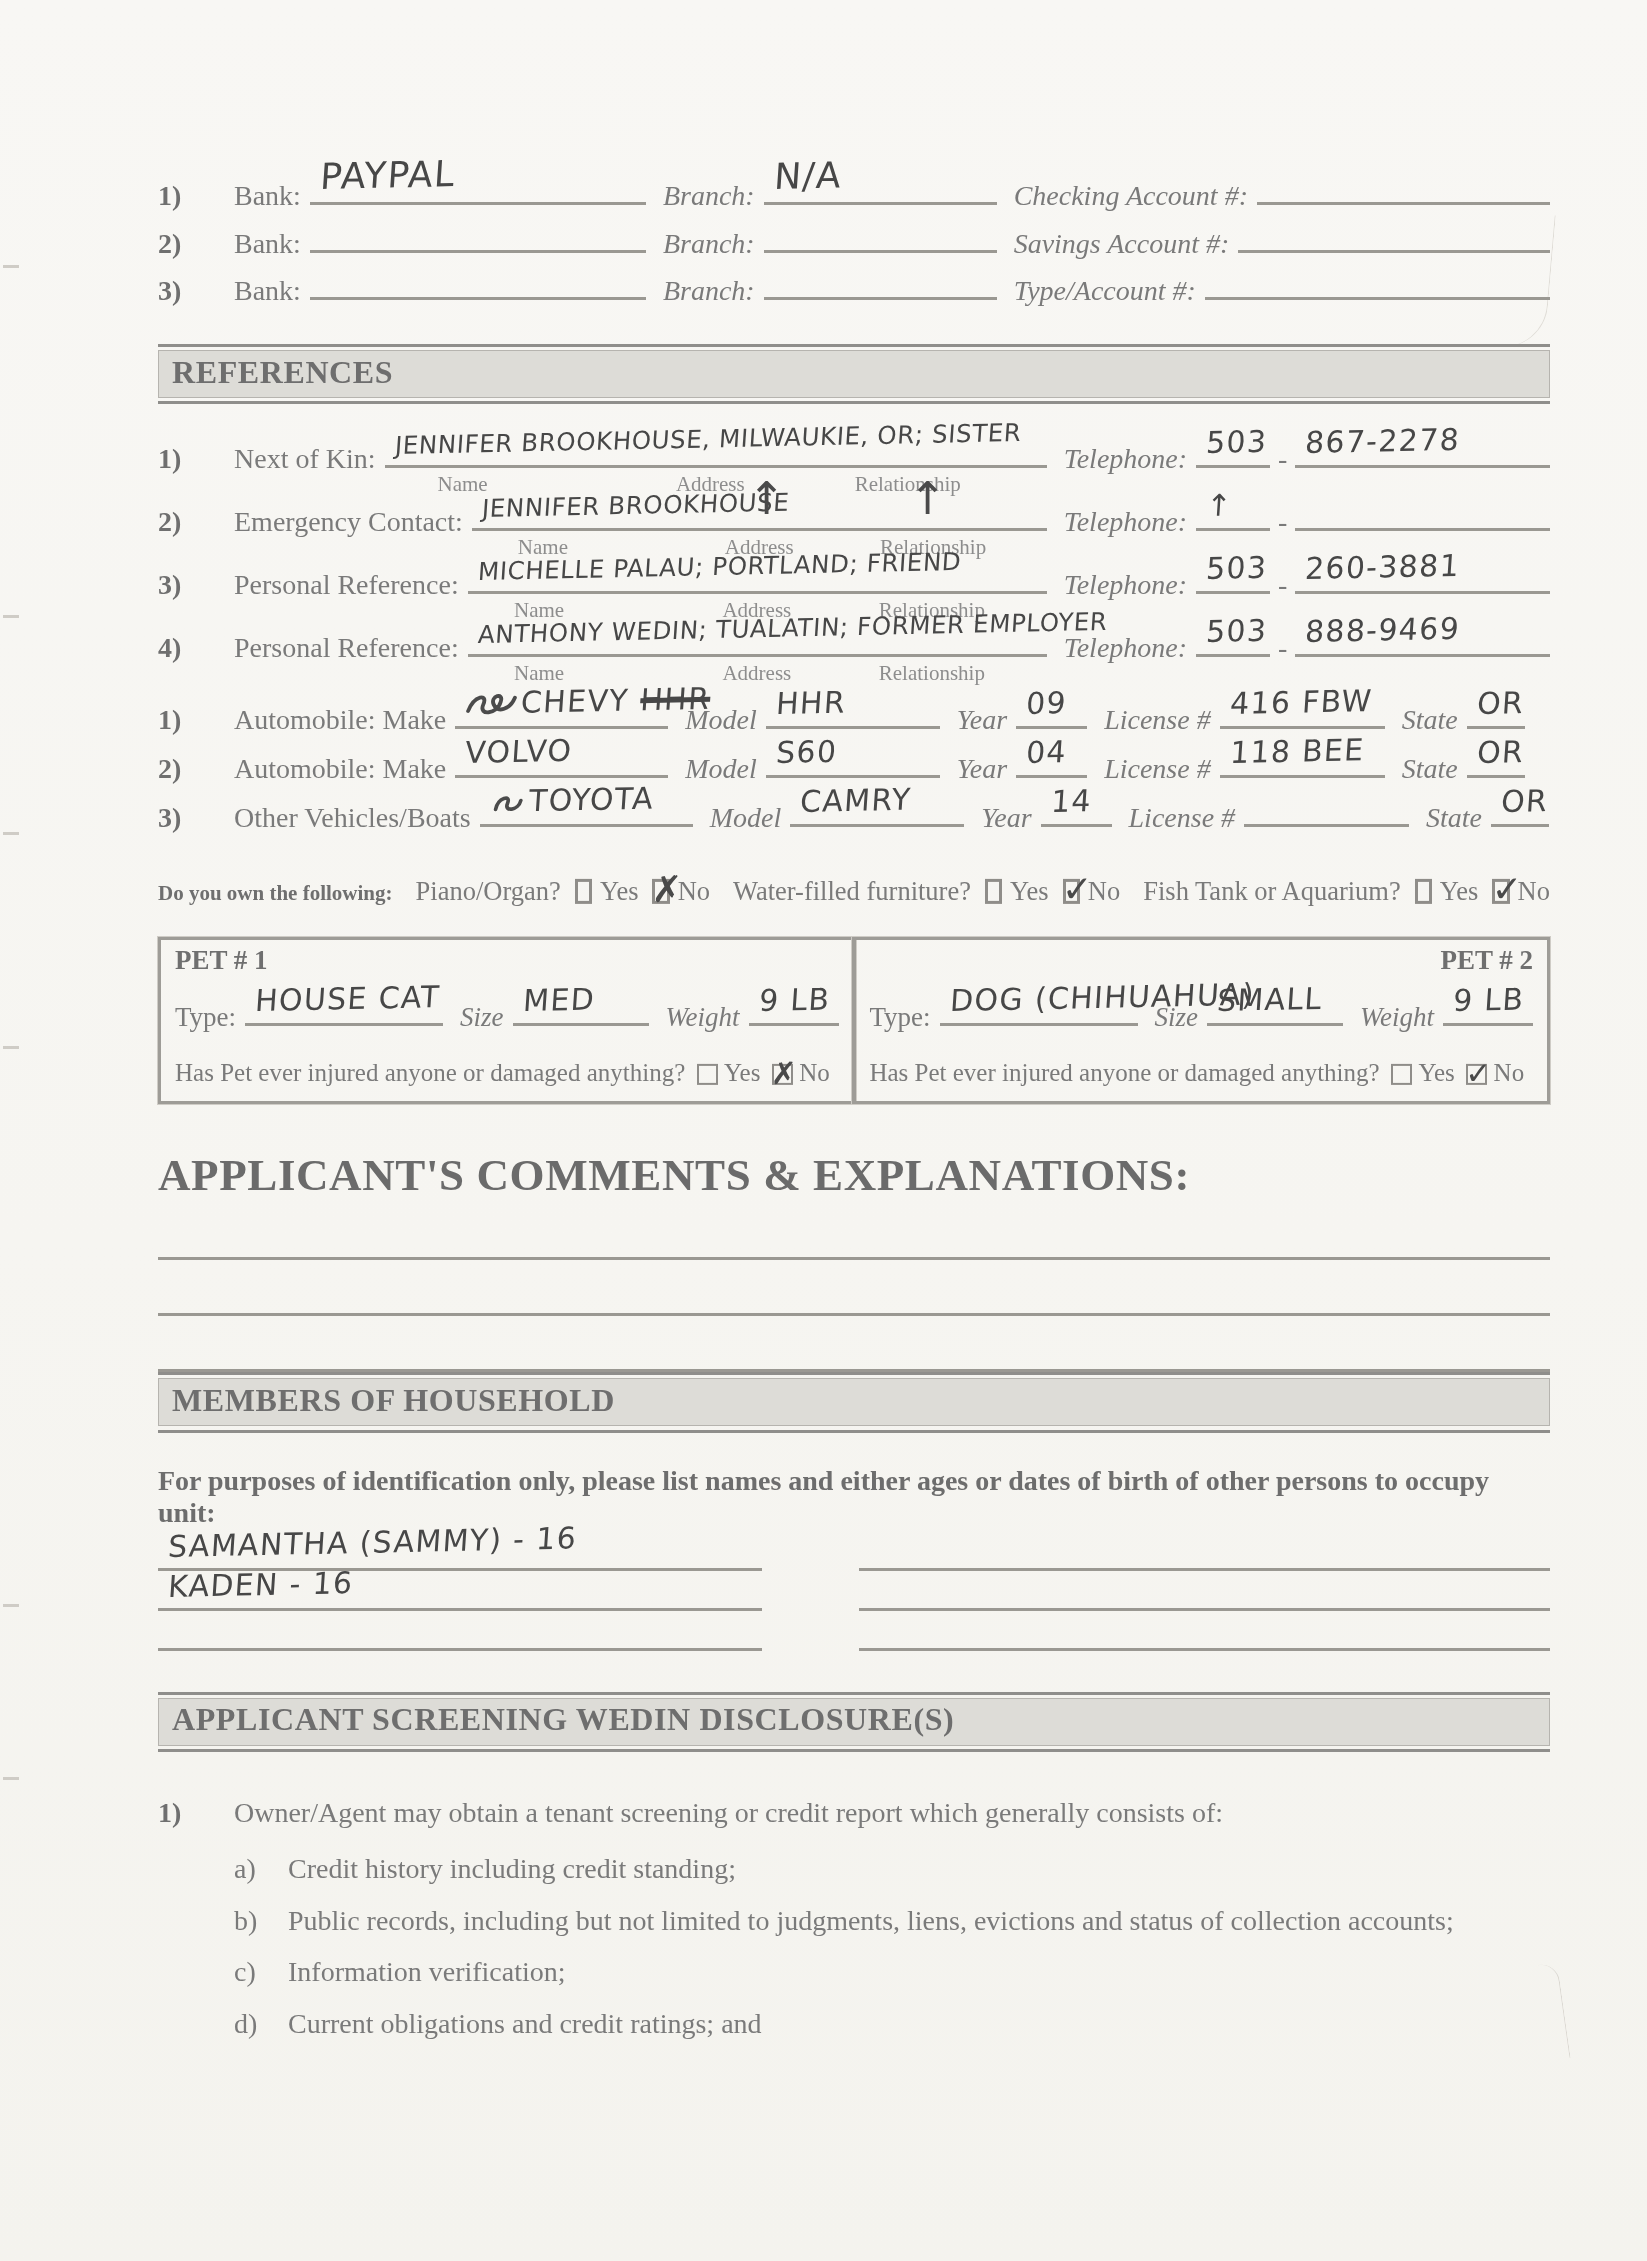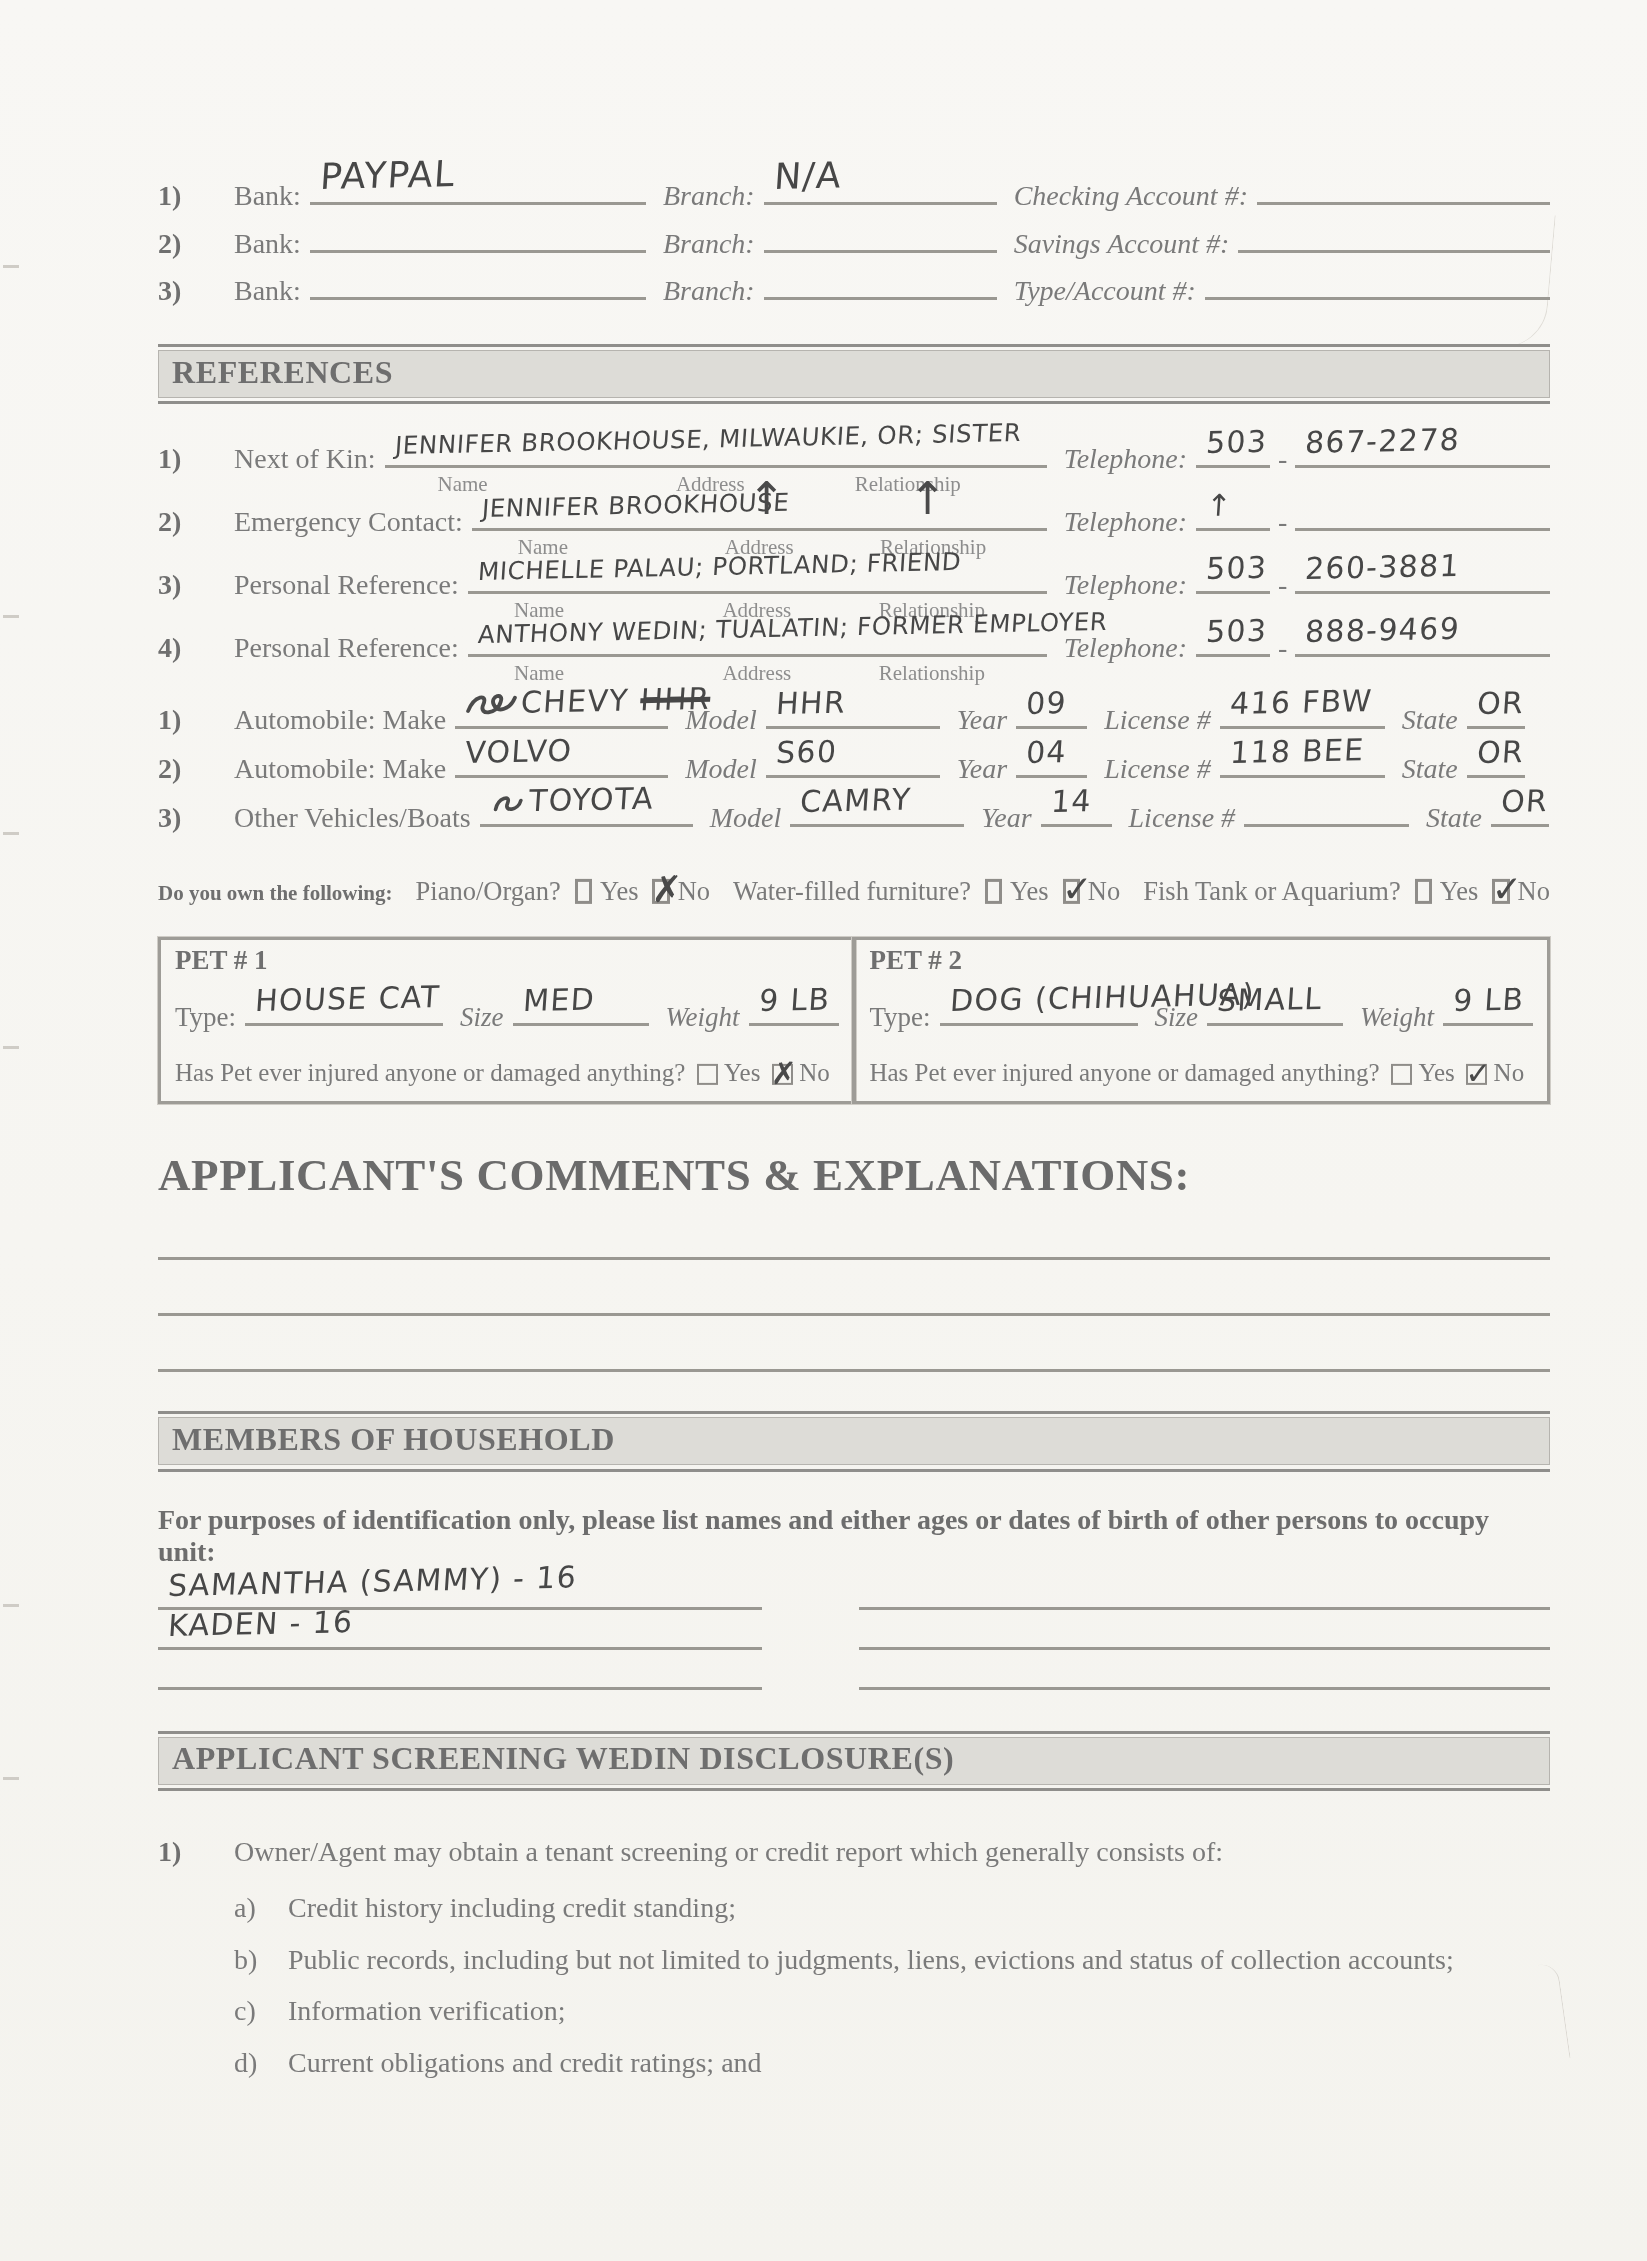--- a/index.html
+++ b/index.html
@@ -46,21 +46,21 @@
   .cb-sm { width:20.7px; height:20.7px; border-width:2.6px; margin:0 6.5px 0 11.6px; }
   .cb-sm .mk { font-size:31px; top:-11.6px; left:-3.2px; }
 
   .own { display:flex; align-items:baseline; font-size:26.5px; margin-top:41px; white-space:nowrap; }
   .own .lead { font-weight:bold; color:#6f6f6f; font-size:21px; }
   .own .q { margin-left:23px; }
 
   
   .pets { display:flex; margin-top:30px; }
   .pet { flex:1; border:3.2px solid #9e9c97; outline:0.6px solid #cfccc6; padding:5.2px 14px 14px; position:relative; }
-  .pet + .pet { margin-left:-3.2px; }
+  .pet + .pet { margin-left:-3.2px;text-align:right; }
   .pet-title { font-weight:bold; color:#6f6f6f; font-size:27px; }
   .pet-line { display:flex; align-items:baseline; font-size:27px; margin-top:26px; white-space:nowrap; }
   .pet-q { display:flex; align-items:baseline; font-size:25px; margin-top:26px; white-space:nowrap; }
 
   .h2 { font-weight:bold; color:#6b6b6b; font-size:45px; letter-spacing:0.6px; }
   .bline { border-bottom:3.2px solid #9a9892; height:0; position:relative; }
 
   .household { display:flex; justify-content:space-between; }
   .hcol-l { width:604px; } .hcol-r { width:691px; }
 
@@ -374,21 +374,21 @@
           <span>No</span>
         </div>
       </div>
     </div>
 
     <div class="h2" style="margin-top:45px">APPLICANT'S COMMENTS &amp; EXPLANATIONS:</div>
     <div class="bline" style="margin-top:56px"></div>
     <div class="bline" style="margin-top:53px"></div>
     <div class="bline" style="margin-top:53px"></div>
 
-    <div class="secbar" style="margin-top:39px">
+    <div class="secbar" style="">
       <div class="inner">MEMBERS OF HOUSEHOLD</div>
     </div>
     <div style="margin-top:32px; font-weight:bold; color:#6d6d6d">For purposes of identification only, please list names and either ages or dates of birth of other persons to occupy unit:</div>
 
     <div class="household">
       <div class="hcol-l">
         <div class="bline" style="margin-top:39px">
             <span class="hw" style="bottom:3.9px">SAMANTHA (SAMMY) - 16</span>
           </div>
         <div class="bline" style="margin-top:37px">

